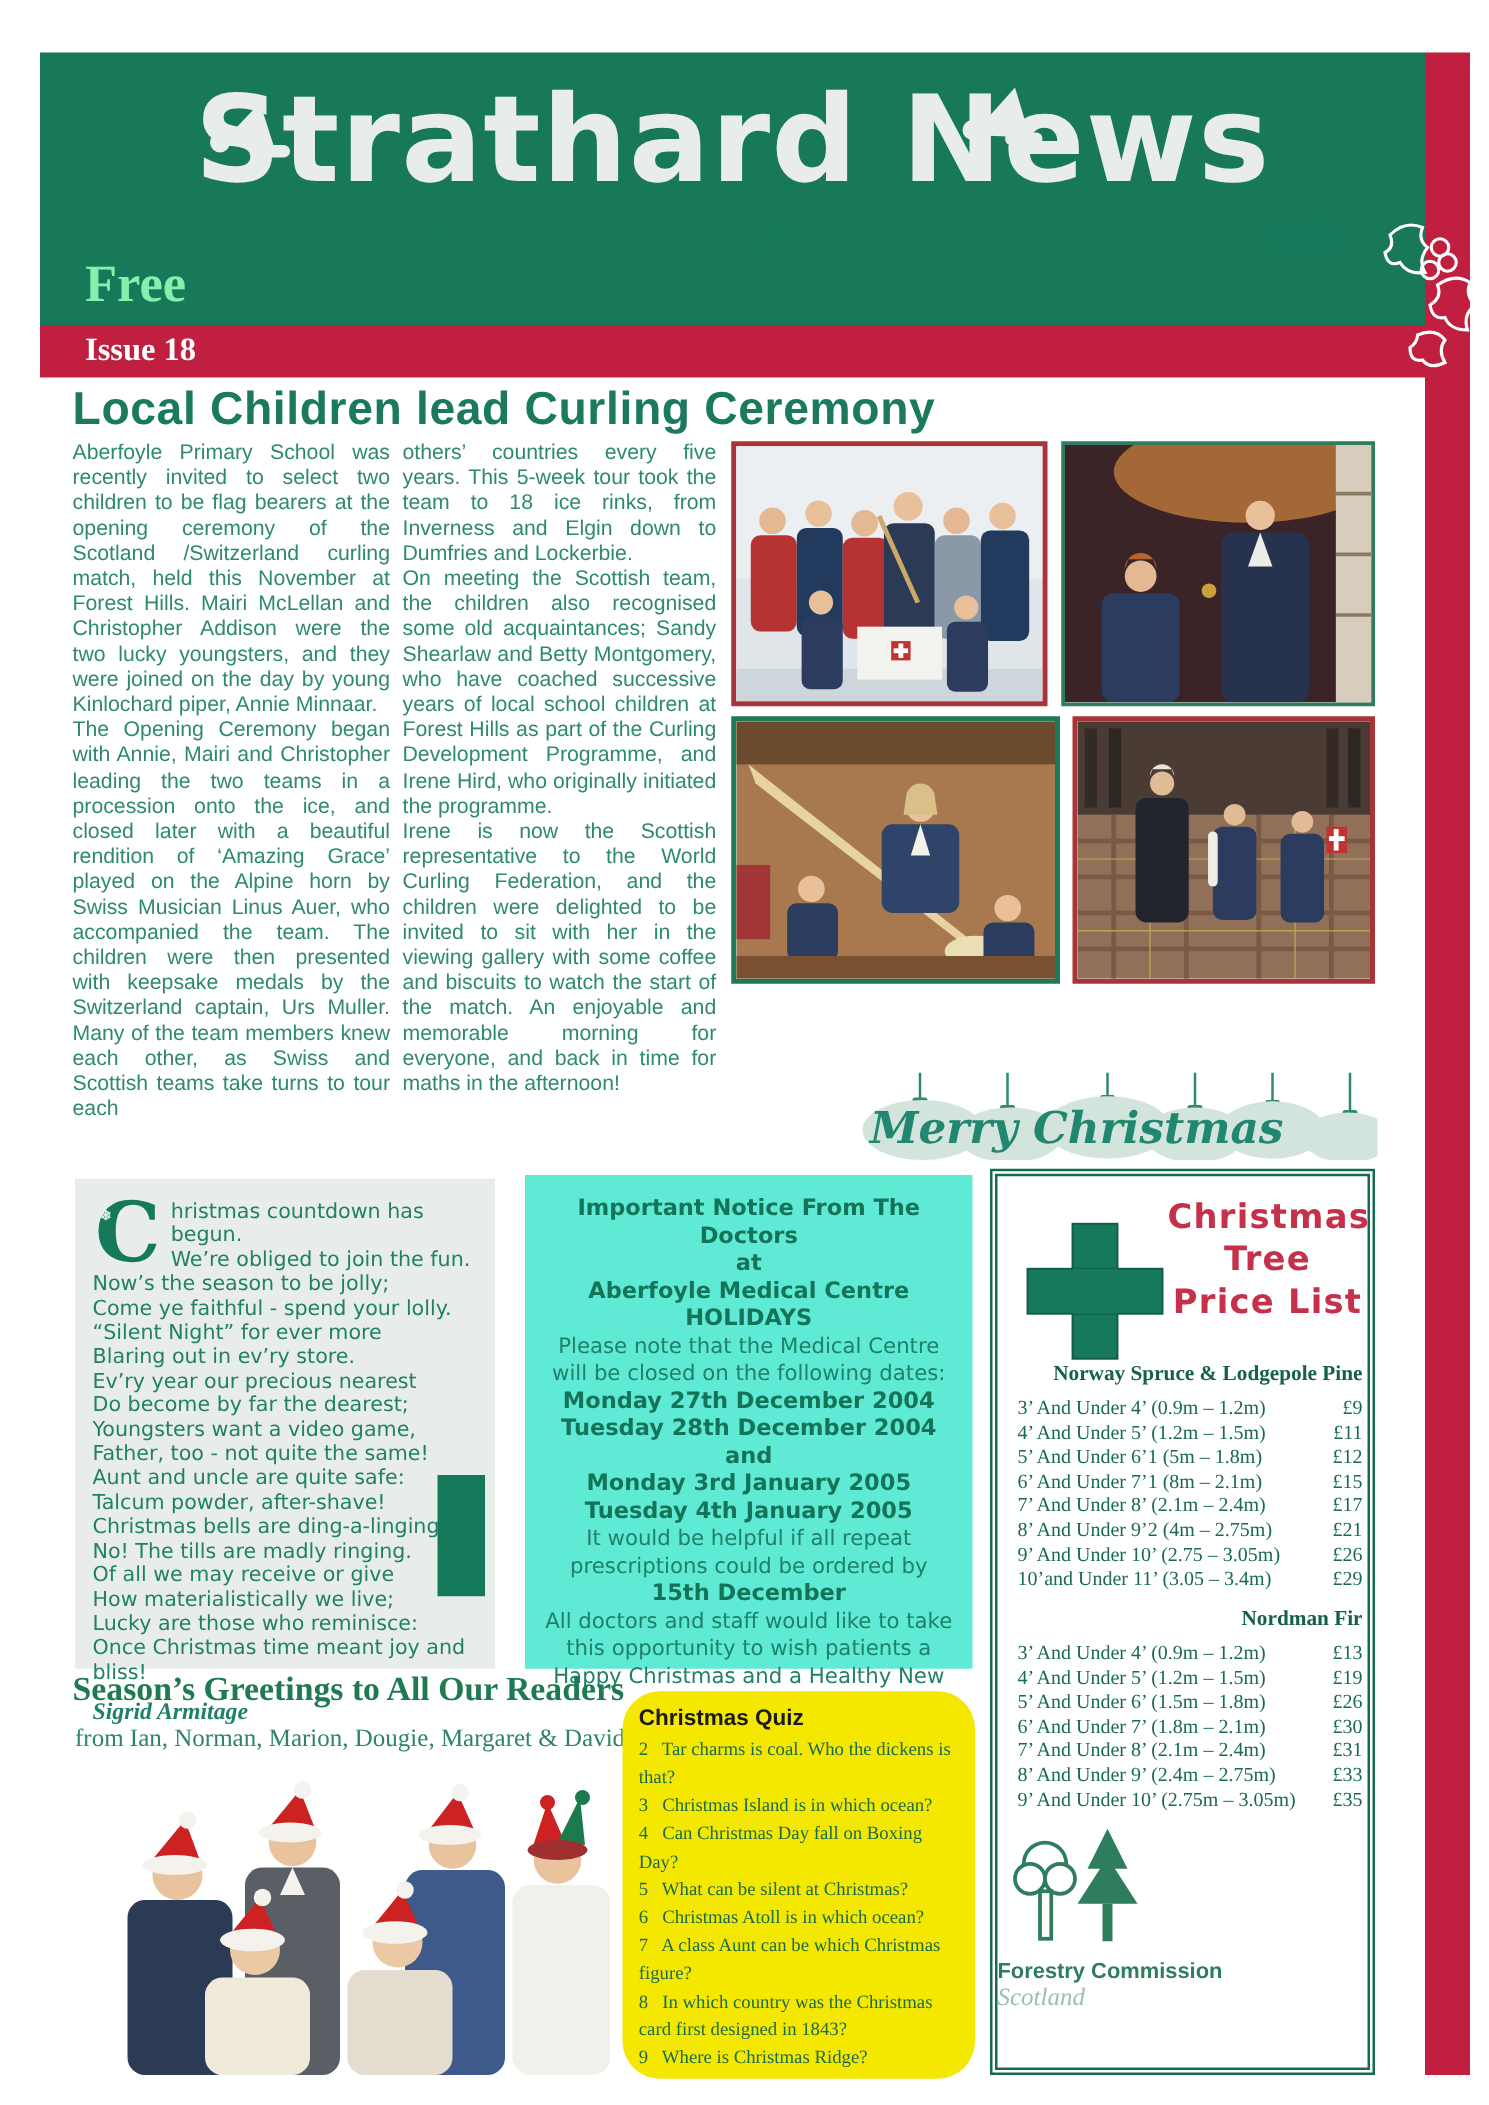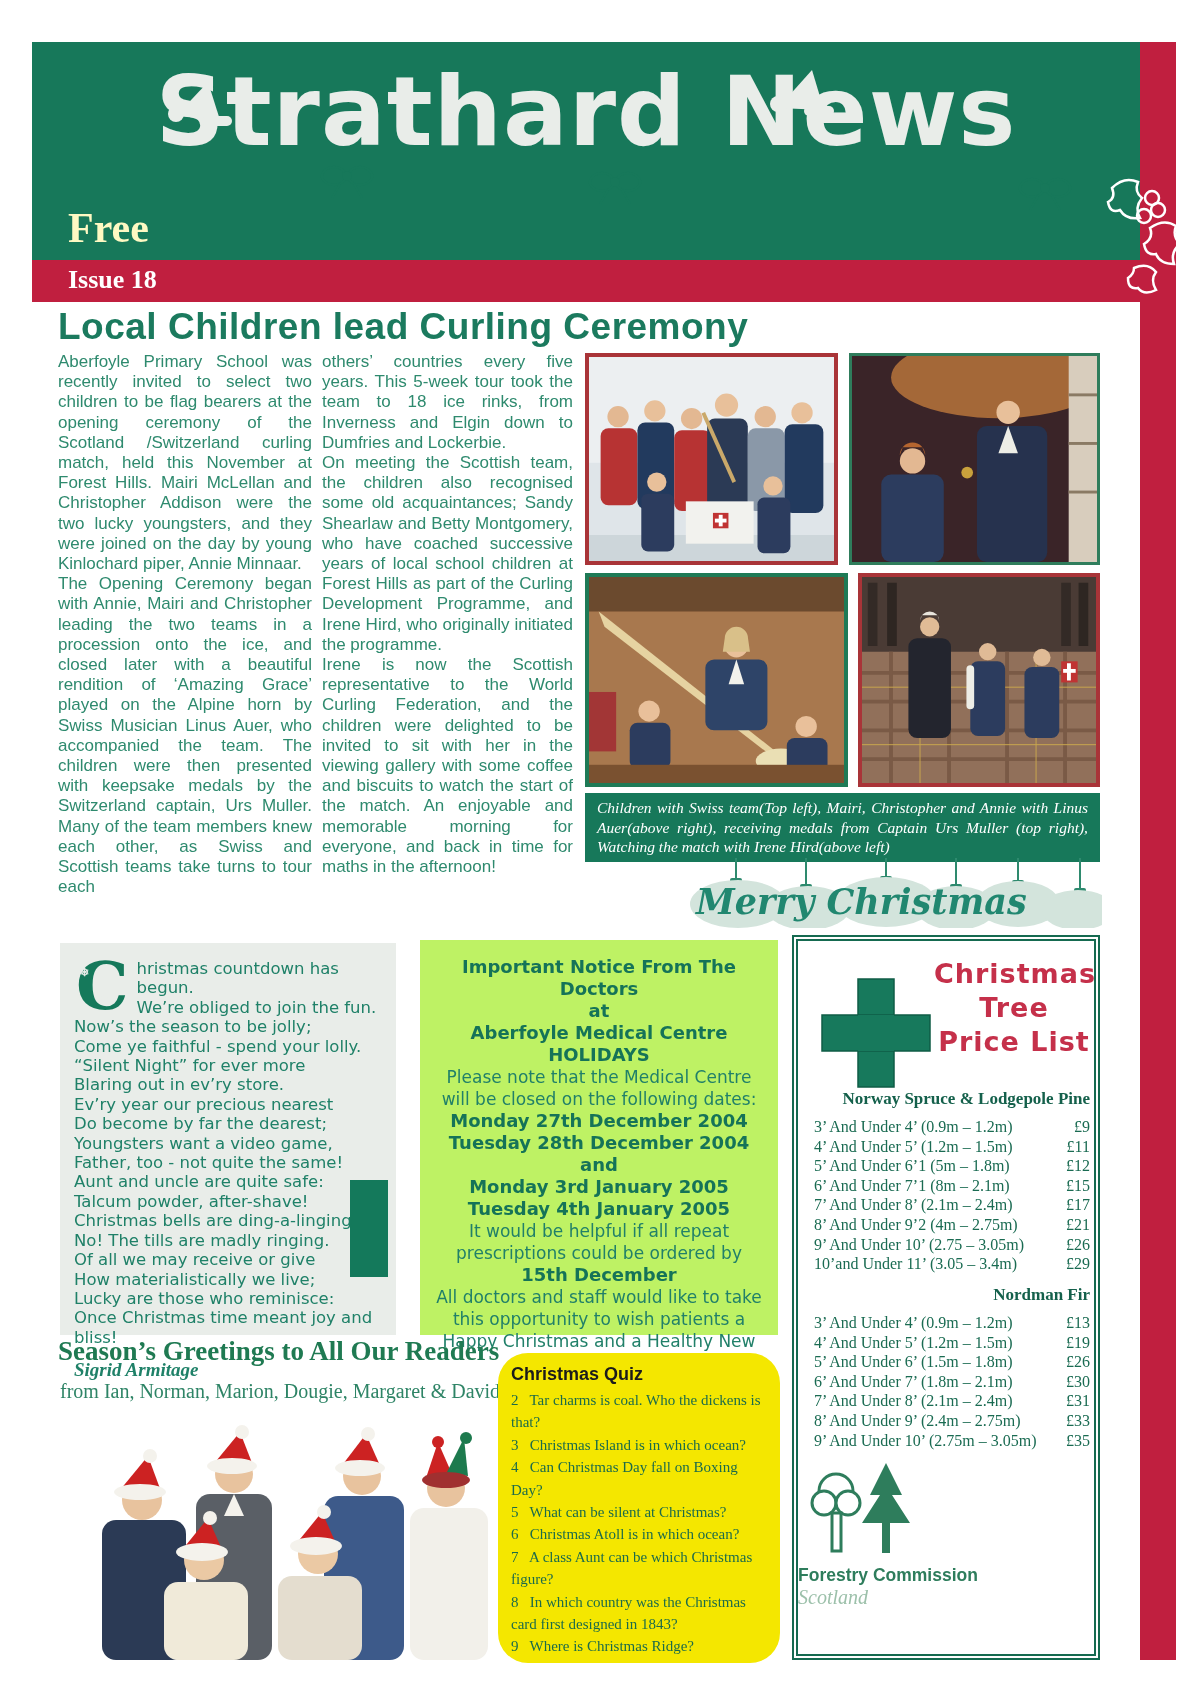--- a/index.html
+++ b/index.html
@@ -6,21 +6,21 @@
   html,body { background:#ffffff; }
   .page { position:relative; width:1191px; height:1684px; background:#fff; overflow:hidden;
           font-family:"Liberation Sans", sans-serif; }
 
   
   .header { position:absolute; left:32px; top:42px; width:1108px; height:218px; background:#17785A; }
   .masthead { position:absolute; left:0; top:22px; width:100%; text-align:center;
               font-family:"DejaVu Sans", sans-serif; font-weight:bold; font-size:96px;
               color:#E9EDE9; letter-spacing:1px; line-height:1; }
   .free { position:absolute; left:36px; bottom:8px; font-family:"Liberation Serif", serif;
-          font-weight:bold; font-size:42px; color:#fef9c3; }
+          font-weight:bold; font-size:42px; color:#86efac; }
   .edition { position:absolute; left:0; bottom:14px; width:100%; text-align:center;
              font-family:"Liberation Serif", serif; font-weight:bold; font-size:31px; color:#F2F4F2; }
   .hat-decor { position:absolute; }
   .bow-decor { position:absolute; opacity:.9; }
   .red-strip { position:absolute; left:1140px; top:42px; width:36px; height:1618px; background:#C01F3F; }
   .issue-band { position:absolute; left:32px; top:260px; width:1144px; height:42px; background:#C01F3F; }
   .issue-band span { position:absolute; left:36px; top:5px; font-family:"Liberation Serif", serif;
                      font-weight:bold; font-size:26px; color:#fff; }
   .holly-right { position:absolute; left:1104px; top:158px; z-index:3; }
 
@@ -51,21 +51,21 @@
   .dropcap { position:relative; float:left; font-family:"DejaVu Serif", serif; font-weight:bold;
              font-size:66px; line-height:54px; color:#15795B; padding:0 8px 0 2px; }
   .dropcap .flake { position:absolute; color:#E9EDE9; font-size:11px; line-height:11px; }
   .flake1 { left:6px; top:8px; } .flake2 { left:26px; top:34px; }
   .poem-author { margin-top:12px; font-family:"Liberation Serif", serif; font-weight:bold;
                  font-style:italic; font-size:19px; color:#1F8168; }
   .green-rect { position:absolute; left:350px; top:1180px; width:38px; height:97px; background:#14795B; }
 
   
   .notice-box { position:absolute; left:420px; top:940px; width:358px; height:395px;
-                background:#bef264; text-align:center; padding:16px 14px 0 14px;
+                background:#5eead4; text-align:center; padding:16px 14px 0 14px;
                 font-family:"DejaVu Sans", sans-serif; }
   .nb   { font-weight:bold; font-size:18px; line-height:22px; color:#157358; }
   .nreg { font-size:17px; line-height:22px; color:#218069; }
 
   
   .price-box { position:absolute; left:792px; top:935px; width:308px; height:725px;
                border:6px double #156A50; background:#fff; }
   .plus-icon { position:absolute; left:22px; top:36px; }
   .price-title { position:absolute; left:136px; top:16px; width:160px; text-align:center; }
   .price-title div { font-family:"DejaVu Sans", sans-serif; font-weight:bold; font-size:27px;
@@ -261,21 +261,20 @@
       <rect x="112" y="88" width="36" height="78" rx="8" fill="#2C3C5E"></rect>
       <rect x="108" y="92" width="8" height="46" rx="4" fill="#EDEDE6"></rect>
       <circle cx="186" cy="84" r="9" fill="#E0BB96"></circle>
       <rect x="168" y="94" width="36" height="74" rx="8" fill="#2C3C5E"></rect>
       <rect x="206" y="88" width="17" height="22" fill="#C03333"></rect>
       <rect x="212" y="90" width="4" height="18" fill="#fff"></rect>
         <rect x="208" y="96" width="13" height="4" fill="#fff"></rect>
     </svg>
   </div>
 
-  <div class="caption-box">Children with Swiss team(Top left), Mairi, Christopher and Annie with Linus Auer(above right), receiving medals from Captain Urs Muller (top right), Watching the match with Irene Hird(above left)</div>
 
   <svg class="ornaments" viewBox="0 0 414 70">
     <g stroke="#2E8A6E" stroke-width="2">
       <line x1="48" y1="0" x2="48" y2="22"></line>
         <line x1="118" y1="0" x2="118" y2="28"></line>
       <line x1="198" y1="0" x2="198" y2="20"></line>
         <line x1="268" y1="0" x2="268" y2="28"></line>
       <line x1="330" y1="0" x2="330" y2="24"></line>
         <line x1="392" y1="0" x2="392" y2="32"></line>
     </g>

